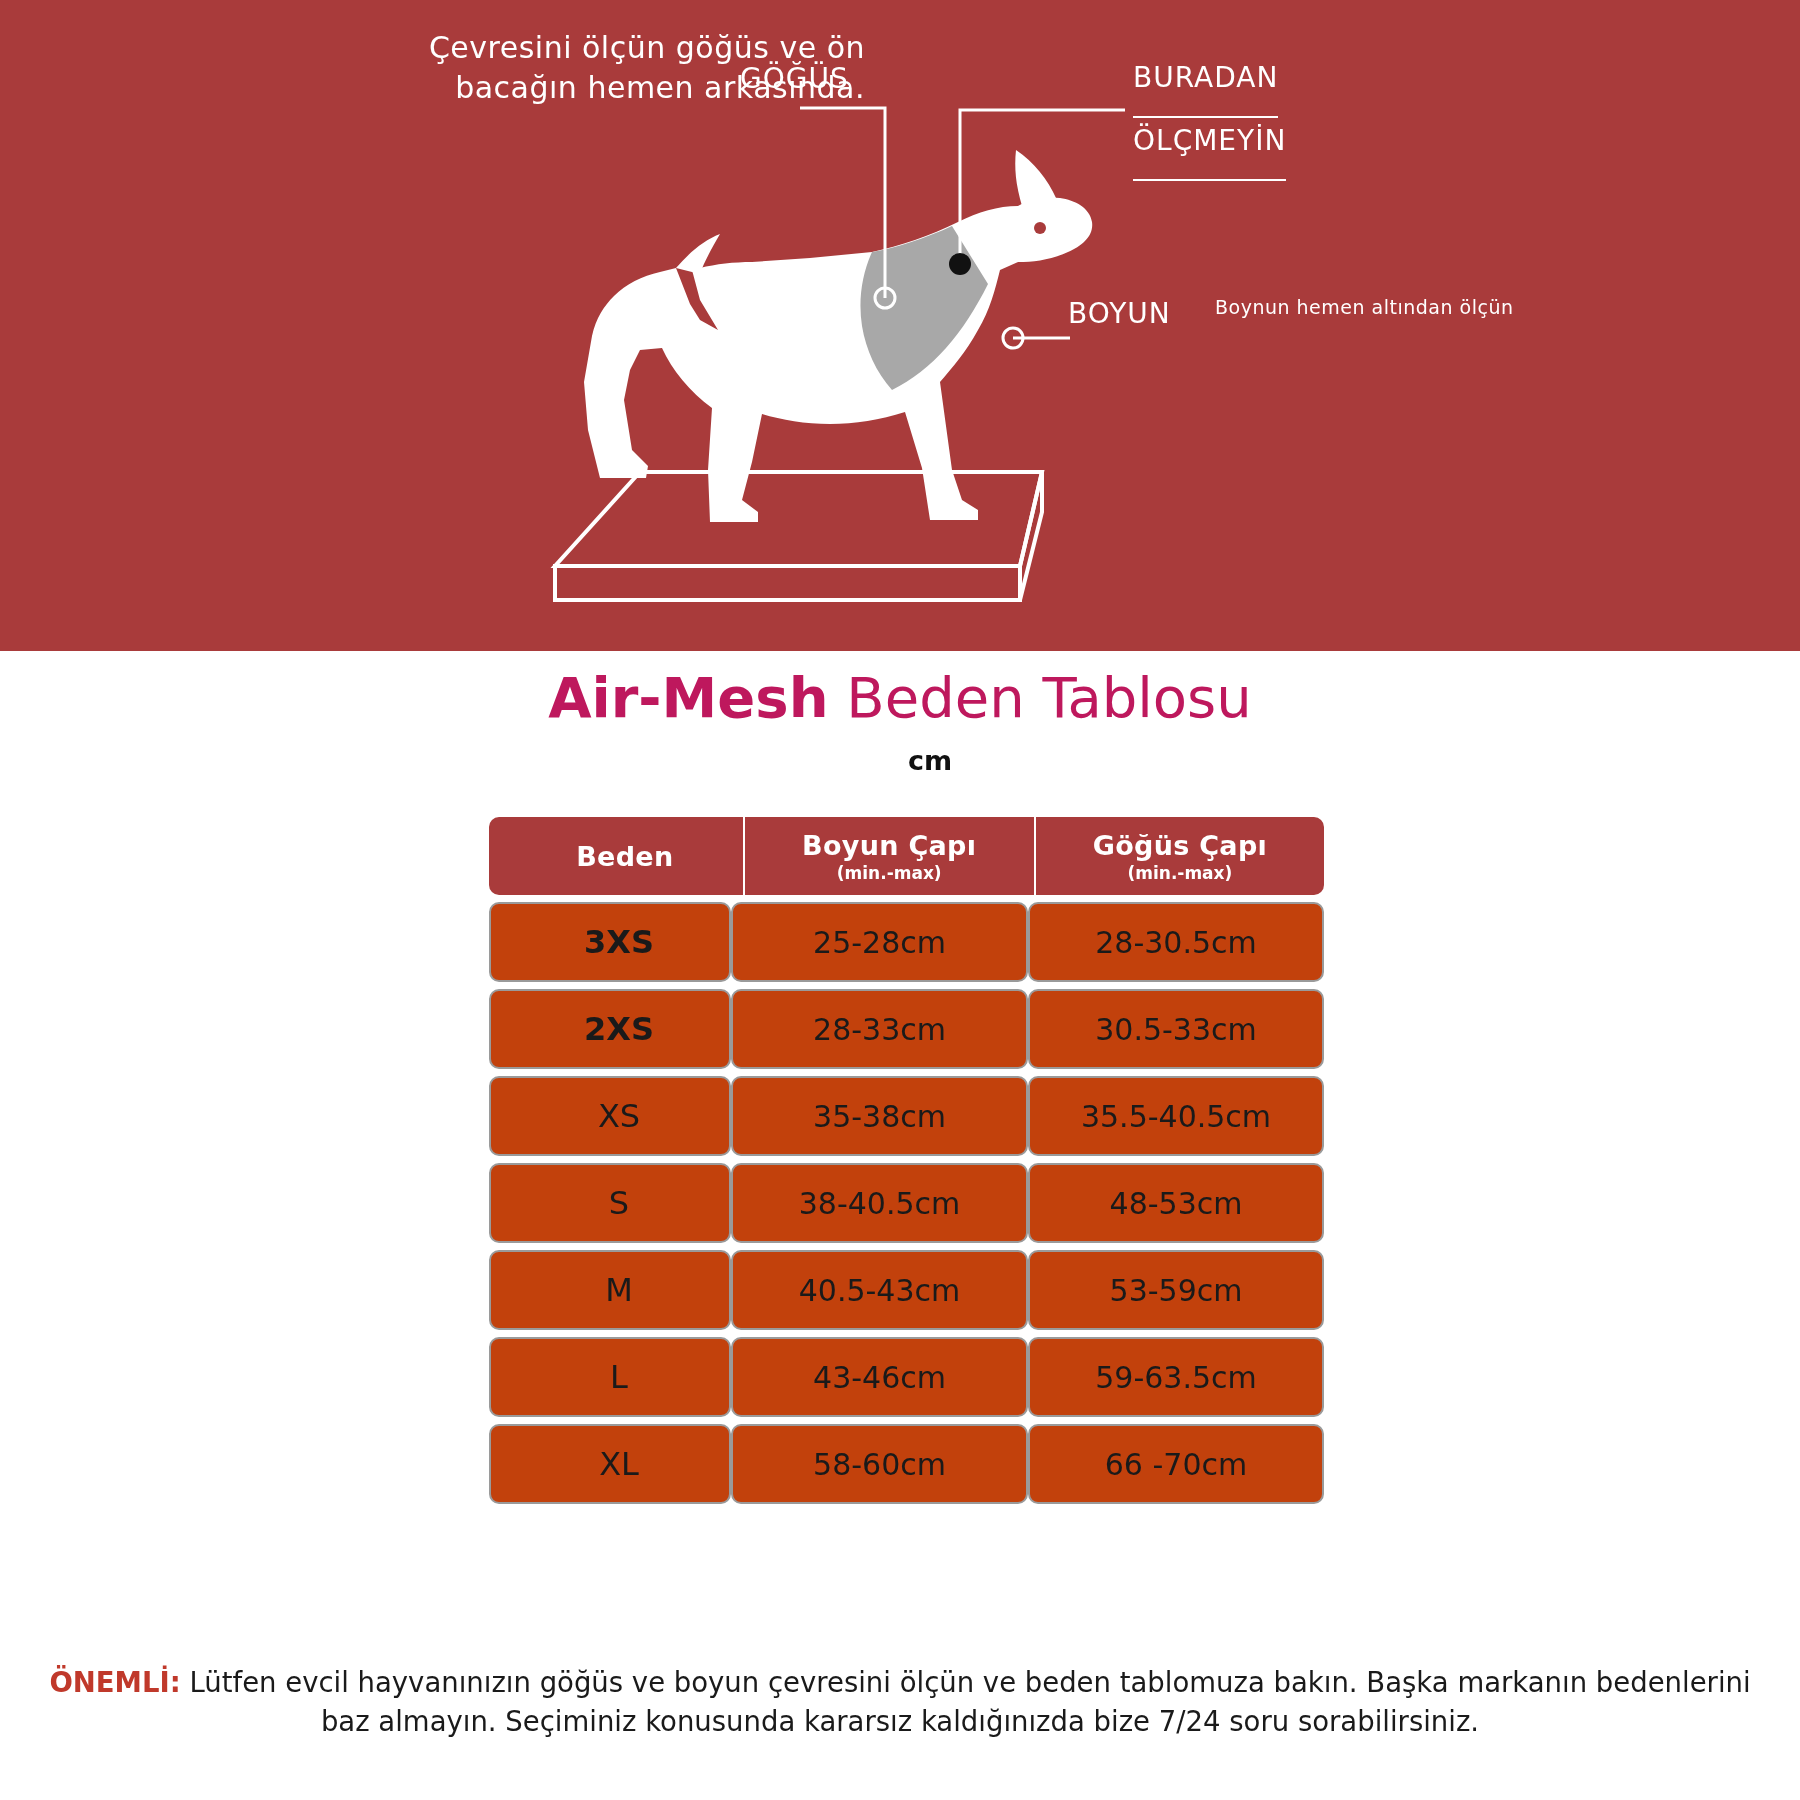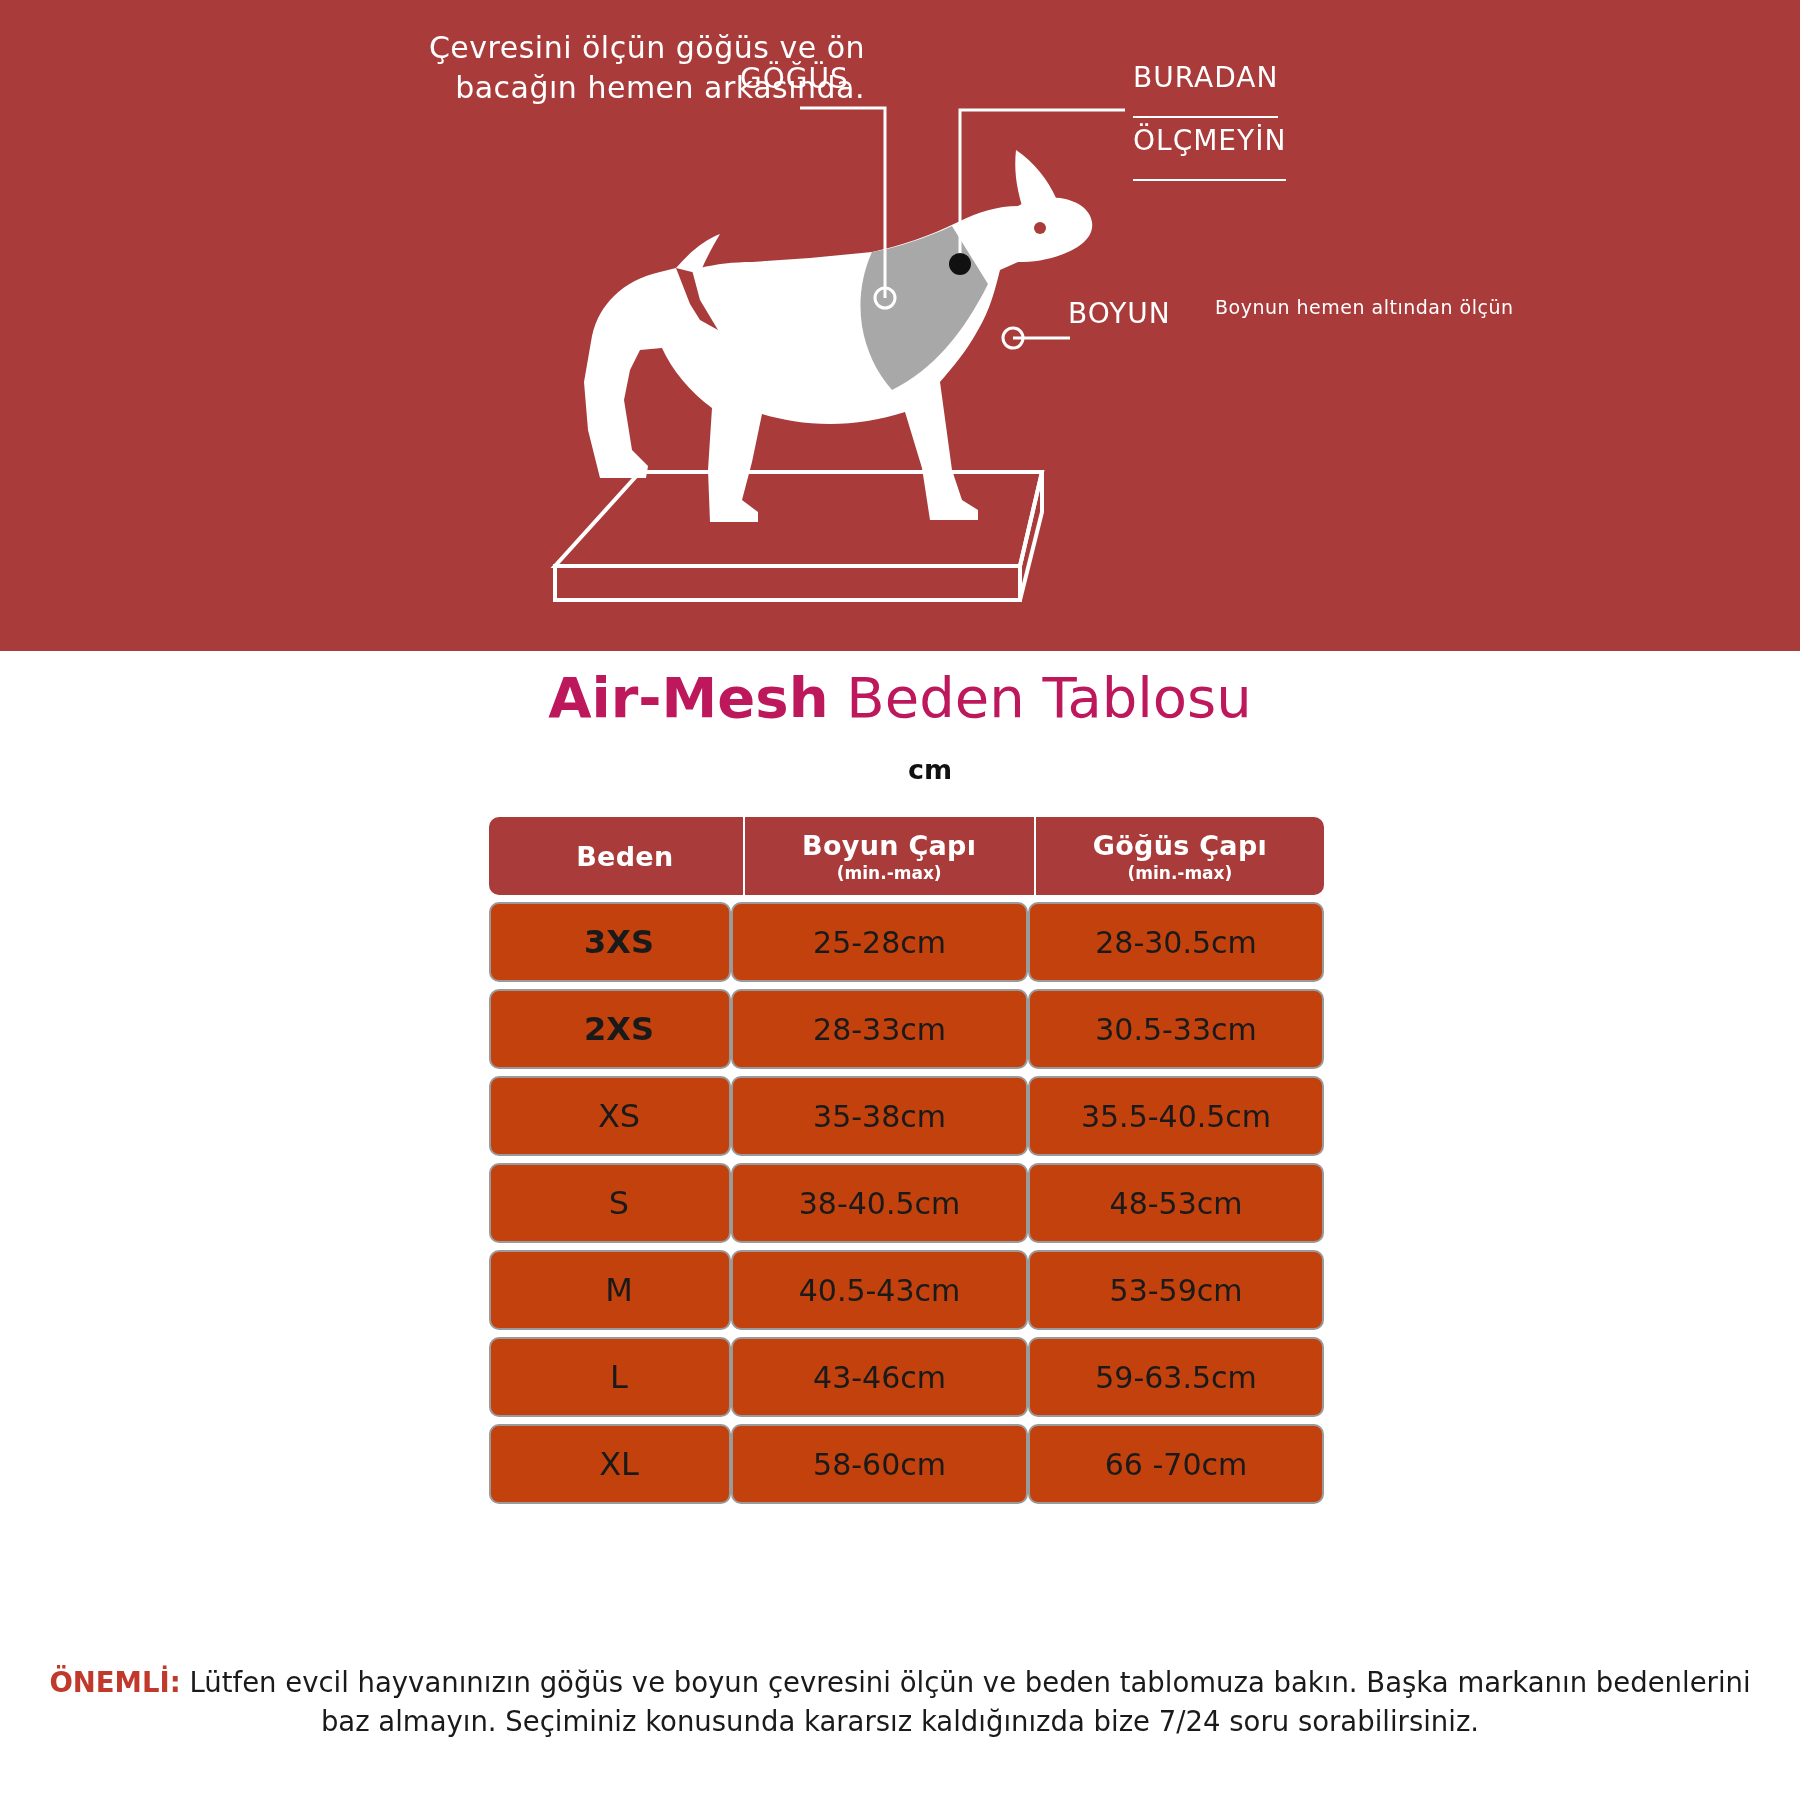--- a/index.html
+++ b/index.html
@@ -97,21 +97,21 @@
   }
   .title-line {
     font-size: 56px;
     color: #be185d;
     letter-spacing: 0px;
   }
   .title-line .bold {
     font-weight: bold;
   }
   .title-unit {
-    margin-top: 24px;
+    margin-top: 15px;
     font-size: 27px;
     font-weight: bold;
     color: #111111;
     padding-left: 60px;
   }
 
   
   .table {
     position: absolute;
     left: 489px;

